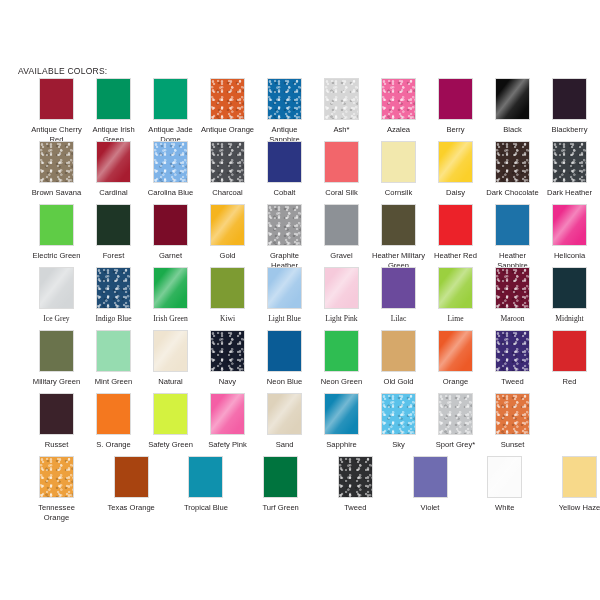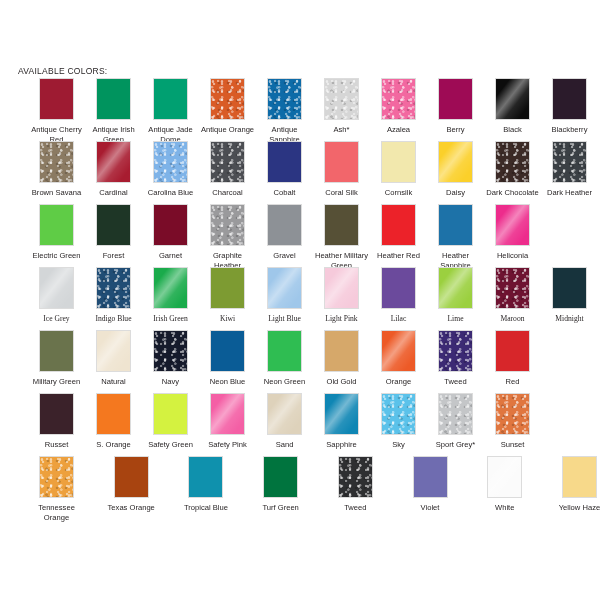--- a/index.html
+++ b/index.html
@@ -212,20 +212,26 @@
         </div>
         <div class="cell">
           <div class="swatch flat" style="background: rgb(30, 54, 38);"></div>
           <div class="label">Forest</div>
         </div>
         <div class="cell">
           <div class="swatch flat" style="background: rgb(122, 12, 40);"></div>
           <div class="label">Garnet</div>
         </div>
         <div class="cell">
+          <div class="swatch gloss" style="background: rgb(245, 180, 30);">
+            <div class="sheen"></div>
+          </div>
+          <div class="label">Gold</div>
+        </div>
+        <div class="cell">
           <div class="swatch heather" style="background: rgb(154, 154, 156);">
             <div class="sheen"></div>
           </div>
           <div class="label">Graphite Heather</div>
         </div>
         <div class="cell">
           <div class="swatch flat" style="background: rgb(141, 145, 150);"></div>
           <div class="label">Gravel</div>
         </div>
         <div class="cell">
@@ -300,20 +306,24 @@
         </div>
         <div class="cell">
           <div class="swatch flat" style="background: rgb(23, 51, 60);"></div>
           <div class="label">Midnight</div>
         </div>
       </div>
       <div class="row" style="height: 63px;">
         <div class="cell">
           <div class="swatch flat" style="background: rgb(106, 115, 76);"></div>
           <div class="label">Military Green</div>
+        </div>
+        <div class="cell">
+          <div class="swatch flat" style="background: rgb(150, 220, 176);"></div>
+          <div class="label">Mint Green</div>
         </div>
         <div class="cell">
           <div class="swatch gloss" style="background: rgb(239, 228, 208);">
             <div class="sheen"></div>
           </div>
           <div class="label">Natural</div>
         </div>
         <div class="cell">
           <div class="swatch heather" style="background: rgb(22, 27, 44);">
             <div class="sheen"></div>

